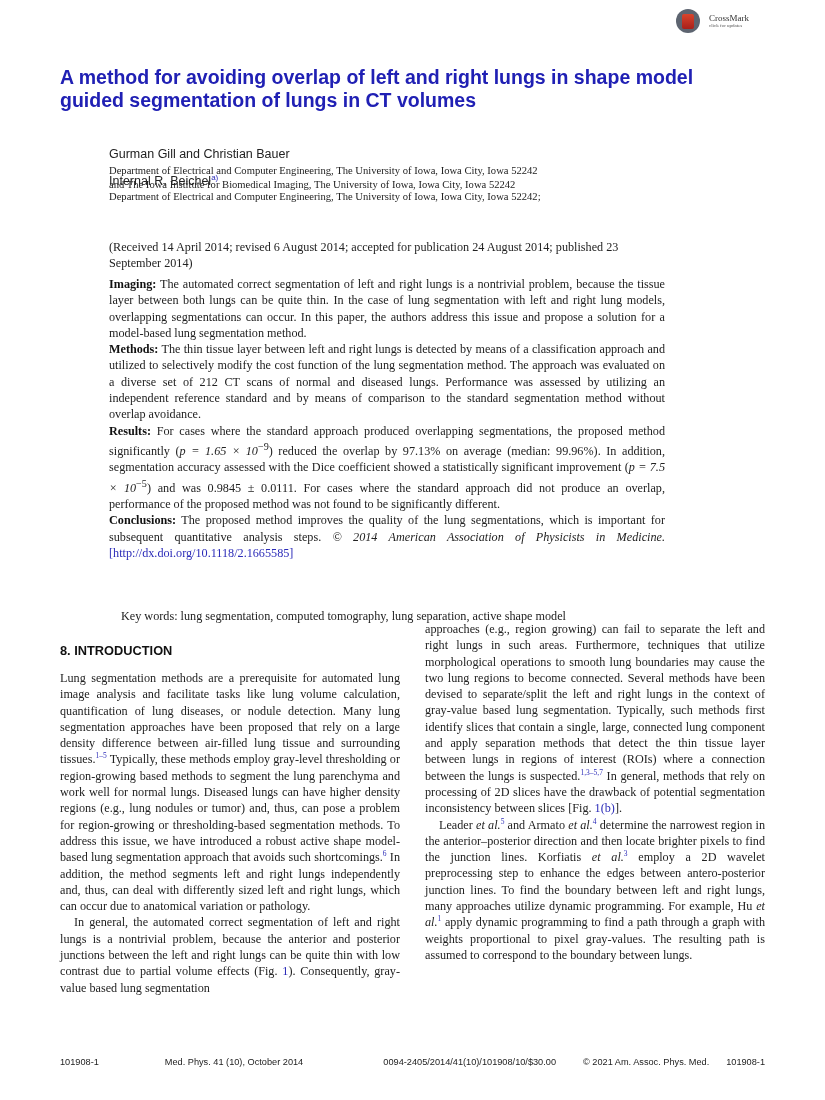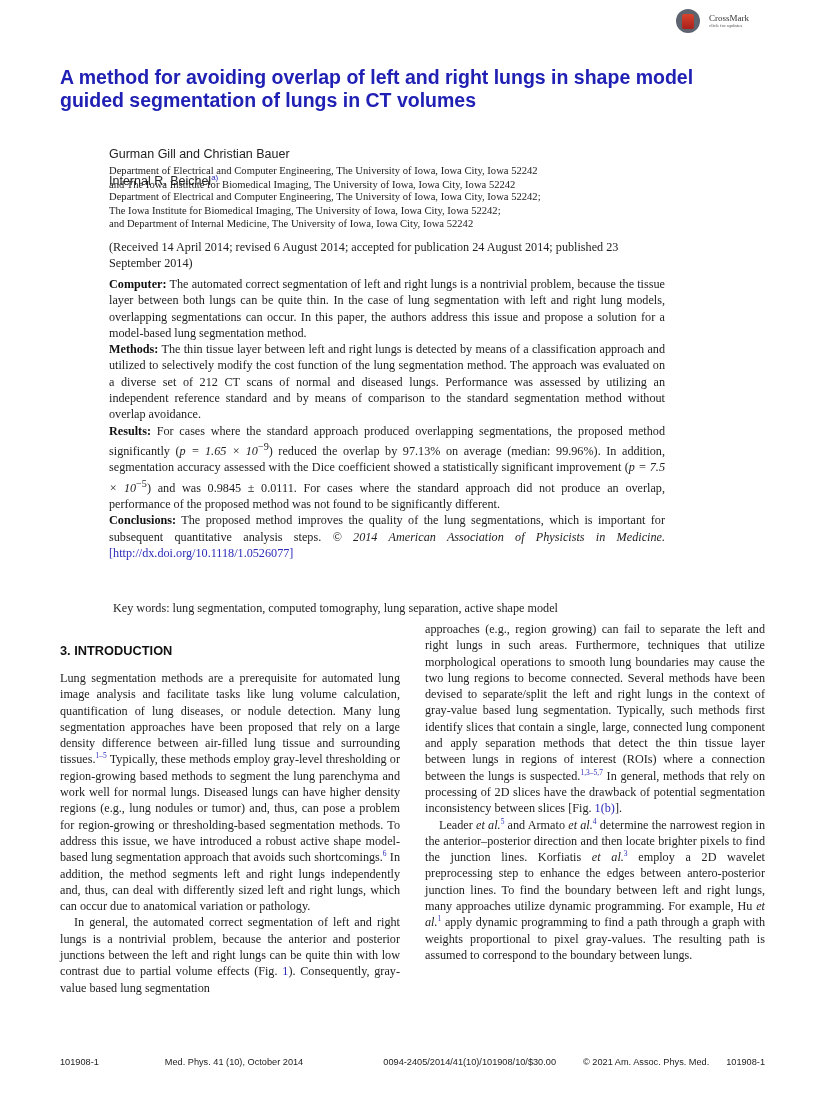--- a/index.html
+++ b/index.html
@@ -18,21 +18,21 @@
   .authors { position:absolute; left:109px; font-family:"Liberation Sans",sans-serif; font-size:12.5px; color:#222; margin:0; }
   .authors sup { font-size:8px; color:#2b2bb8; }
   .affil { position:absolute; left:109px; font-family:"Liberation Serif",serif; font-size:10.6px; line-height:13.5px; color:#222; margin:0; }
 
   #received { position:absolute; left:109px; top:239px; width:560px; font-family:"Liberation Serif",serif; font-size:12.2px; line-height:16px; margin:0; color:#222; }
 
   #abstract { position:absolute; left:109px; top:276px; width:556px; font-family:"Liberation Serif",serif; font-size:12.2px; line-height:16.3px; text-align:justify; color:#222; }
   #abstract p { margin:0; }
   #abstract b { font-weight:bold; color:#111; }
 
-  #keywords { position:absolute; left:109px; top:597px; font-family:"Liberation Serif",serif; font-size:12.2px; margin:4px; color:#222; }
+  #keywords { position:absolute; left:109px; top:597px; font-family:"Liberation Serif",serif; font-size:12.2px; margin:12px; color:#222; }
 
   #sec-heading { position:absolute; left:60px; top:643px; margin:0; font-family:"Liberation Sans",sans-serif; font-weight:bold; font-size:12.8px; color:#111; }
 
   .col { position:absolute; top:668px; width:340px; font-family:"Liberation Serif",serif; font-size:12.2px; line-height:16.3px; text-align:justify; color:#222; }
   .col p { margin:0; }
   .col p.indent { text-indent:14px; }
   #col-left { left:60px; top:670px; }
   #col-right { left:425px; top:621px; }
   sup.ref { font-size:7.5px; color:#2b2bb8; line-height:0; }
   .math { font-style:italic; }
@@ -57,36 +57,35 @@
 
 <p class="authors" style="top:147px;"><span>Gurman Gill and Christian Bauer</span></p>
 <p class="affil" style="top:164px;">
   <span>Department of Electrical and Computer Engineering, The University of Iowa, Iowa City, Iowa 52242</span><br>
   <span>and The Iowa Institute for Biomedical Imaging, The University of Iowa, Iowa City, Iowa 52242</span>
 </p>
 
 <p class="authors" style="top:173px;"><span>Internal R. Beichel</span><sup>a)</sup></p>
 <p class="affil" style="top:190px;">
   <span>Department of Electrical and Computer Engineering, The University of Iowa, Iowa City, Iowa 52242;</span><br>
-  <span>The Iowa Institute for Biomedical Imaging, The University of Iowa, Iowa City, Iowa 52242;</span><br>
-  <span>and Department of Internal Medicine, The University of Iowa, Iowa City, Iowa 52242</span>
+  <br>
 </p>
 
 <p id="received">(Received 14 April 2014; revised 6 August 2014; accepted for publication 24 August 2014; published 23 September 2014)</p>
 
 <div id="abstract">
-  <p><b>Computer:</b> <span>The automated correct segmentation of left and right lungs is a nontrivial problem, because the tissue layer between both lungs can be quite thin. In the case of lung segmentation with left and right lung models, overlapping segmentations can occur. In this paper, the authors address this issue and propose a solution for a model-based lung segmentation method.</span></p>
+  <p><b>Imaging:</b> <span>The automated correct segmentation of left and right lungs is a nontrivial problem, because the tissue layer between both lungs can be quite thin. In the case of lung segmentation with left and right lung models, overlapping segmentations can occur. In this paper, the authors address this issue and propose a solution for a model-based lung segmentation method.</span></p>
   <p><b>Methods:</b> <span>The thin tissue layer between left and right lungs is detected by means of a classification approach and utilized to selectively modify the cost function of the lung segmentation method. The approach was evaluated on a diverse set of 212 CT scans of normal and diseased lungs. Performance was assessed by utilizing an independent reference standard and by means of comparison to the standard segmentation method without overlap avoidance.</span></p>
   <p><b>Results:</b> <span>For cases where the standard approach produced overlapping segmentations, the proposed method significantly (</span><span class="math">p = 1.65 × 10</span><sup>−9</sup><span>) reduced the overlap by 97.13% on average (median: 99.96%). In addition, segmentation accuracy assessed with the Dice coefficient showed a statistically significant improvement (</span><span class="math">p = 7.5 × 10</span><sup>−5</sup><span>) and was 0.9845 ± 0.0111. For cases where the standard approach did not produce an overlap, performance of the proposed method was not found to be significantly different.</span></p>
-  <p><b>Conclusions:</b> <span>The proposed method improves the quality of the lung segmentations, which is important for subsequent quantitative analysis steps. </span><i>© 2014 American Association of Physicists in Medicine.</i> <a class="link">[http://dx.doi.org/10.1118/1.0526077]</a></p>
+  <p><b>Conclusions:</b> <span>The proposed method improves the quality of the lung segmentations, which is important for subsequent quantitative analysis steps. </span><i>© 2014 American Association of Physicists in Medicine.</i> <a class="link">[http://dx.doi.org/10.1118/2.1665585]</a></p>
 </div>
 
 <p id="keywords">Key words: lung segmentation, computed tomography, lung separation, active shape model</p>
 
-<h2 id="sec-heading">3. INTRODUCTION</h2>
+<h2 id="sec-heading">8. INTRODUCTION</h2>
 
 <div id="col-left" class="col">
   <p><span>Lung segmentation methods are a prerequisite for automated lung image analysis and facilitate tasks like lung volume calculation, quantification of lung diseases, or nodule detection. Many lung segmentation approaches have been proposed that rely on a large density difference between air-filled lung tissue and surrounding tissues.</span><sup class="ref">1–5</sup><span> Typically, these methods employ gray-level thresholding or region-growing based methods to segment the lung parenchyma and work well for normal lungs. Diseased lungs can have higher density regions (e.g., lung nodules or tumor) and, thus, can pose a problem for region-growing or thresholding-based segmentation methods. To address this issue, we have introduced a robust active shape model-based lung segmentation approach that avoids such shortcomings.</span><sup class="ref">6</sup><span> In addition, the method segments left and right lungs independently and, thus, can deal with differently sized left and right lungs, which can occur due to anatomical variation or pathology.</span></p>
   <p class="indent"><span>In general, the automated correct segmentation of left and right lungs is a nontrivial problem, because the anterior and posterior junctions between the left and right lungs can be quite thin with low contrast due to partial volume effects (Fig. </span><a class="link">1</a><span>). Consequently, gray-value based lung segmentation</span></p>
 </div>
 
 <div id="col-right" class="col">
   <p><span>approaches (e.g., region growing) can fail to separate the left and right lungs in such areas. Furthermore, techniques that utilize morphological operations to smooth lung boundaries may cause the two lung regions to become connected. Several methods have been devised to separate/split the left and right lungs in the context of gray-value based lung segmentation. Typically, such methods first identify slices that contain a single, large, connected lung component and apply separation methods that detect the thin tissue layer between lungs in regions of interest (ROIs) where a connection between the lungs is suspected.</span><sup class="ref">1,3–5,7</sup><span> In general, methods that rely on processing of 2D slices have the drawback of potential segmentation inconsistency between slices [Fig. </span><a class="link">1(b)</a><span>].</span></p>
   <p class="indent"><span>Leader </span><i>et al.</i><sup class="ref">5</sup><span> and Armato </span><i>et al.</i><sup class="ref">4</sup><span> determine the narrowest region in the anterior–posterior direction and then locate brighter pixels to find the junction lines. Korfiatis </span><i>et al.</i><sup class="ref">3</sup><span> employ a 2D wavelet preprocessing step to enhance the edges between antero-posterior junction lines. To find the boundary between left and right lungs, many approaches utilize dynamic programming. For example, Hu </span><i>et al.</i><sup class="ref">1</sup><span> apply dynamic programming to find a path through a graph with weights proportional to pixel gray-values. The resulting path is assumed to correspond to the boundary between lungs.</span></p>
 </div>

